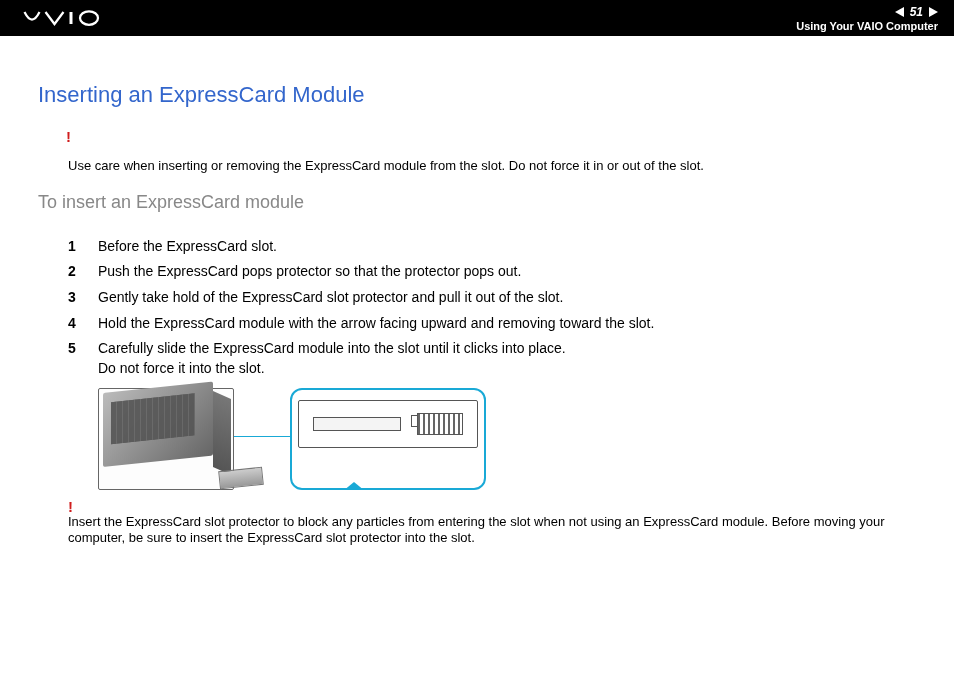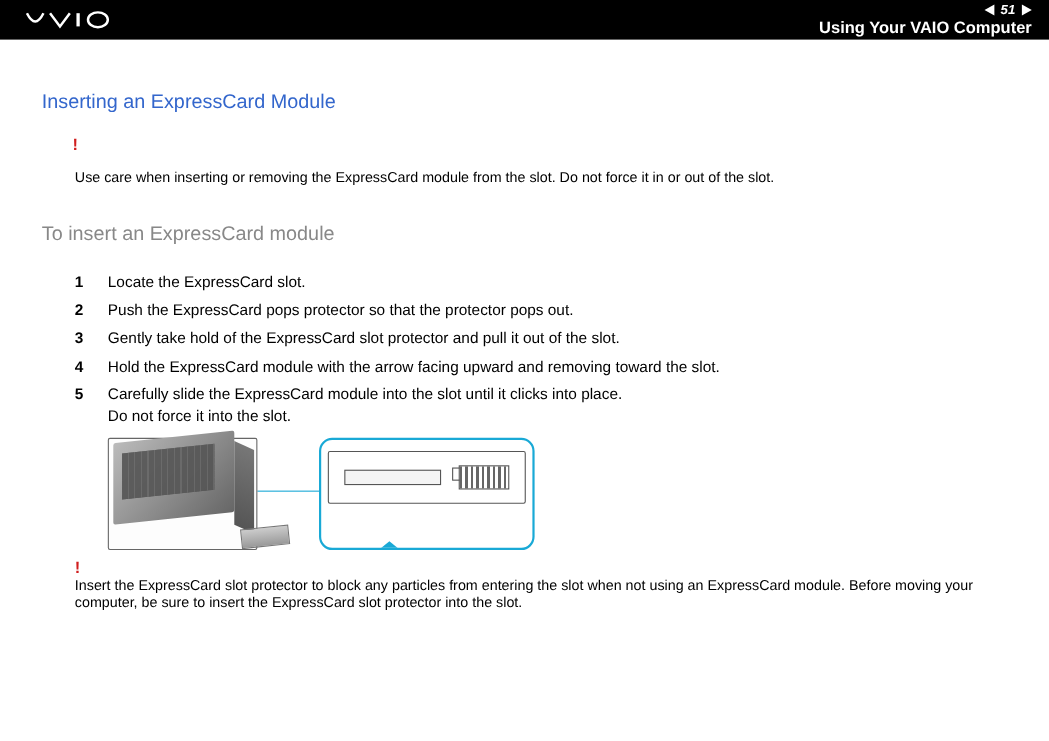--- a/index.html
+++ b/index.html
@@ -47,48 +47,48 @@
   .page-num {
     color: #fff;
     font-weight: bold;
     font-style: italic;
     font-size: 12px;
     padding: 0 2px;
   }
   .section-name {
     color: #fff;
     font-weight: bold;
-    font-size: 15px;
+    font-size: 11px;
   }
   .content {
     padding: 46px 38px 0 38px;
   }
   .title {
     color: #3366cc;
-    font-size: 18px;
+    font-size: 22px;
     font-weight: normal;
     margin-bottom: 22px;
   }
   .excl-row {
     margin-left: 30px;
     margin-bottom: 14px;
     font-size: 13px;
     line-height: 1.25;
   }
   .excl-row .marker {
     color: #d01e1e;
     font-weight: bold;
     font-size: 15px;
     margin-left: -2px;
     display: block;
     line-height: 0.9;
   }
   .body-text {
     margin-left: 30px;
-    margin-bottom: 33px;
+    margin-bottom: 18px;
     font-size: 13px;
     line-height: 1.25;
   }
   .pencil-row {
     margin-left: 30px;
     margin-bottom: 18px;
     font-size: 13px;
     line-height: 1.25;
   }
   .pencil-row .pencil-icon {
@@ -264,21 +264,21 @@
   </div>
 
   <div class="body-text">Use care when inserting or removing the ExpressCard module from the slot. Do not force it in or out of the slot.</div>
 
 
   <h2 class="subhead">To insert an ExpressCard module</h2>
 
   <div class="steps">
     <div class="step">
       <span class="num">1</span>
-      <span class="step-text">Locate the ExpressCard slot.</span>
+      <span class="step-text">Before the ExpressCard slot.</span>
     </div>
     <div class="step">
       <span class="num">2</span>
       <span class="step-text">Push the ExpressCard pops protector so that the protector pops out.</span>
     </div>
     <div class="step">
       <span class="num">3</span>
       <span class="step-text">Gently take hold of the ExpressCard slot protector and pull it out of the slot.</span>
     </div>
     <div class="step">

